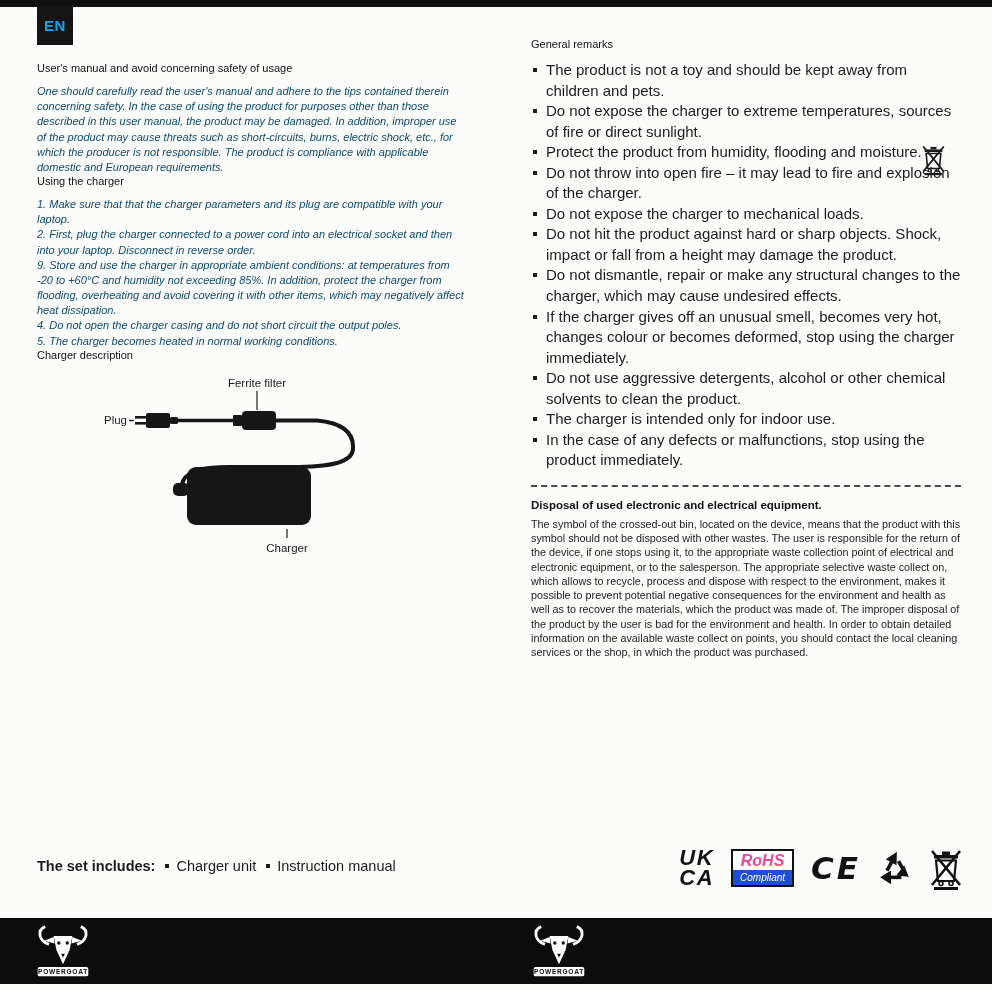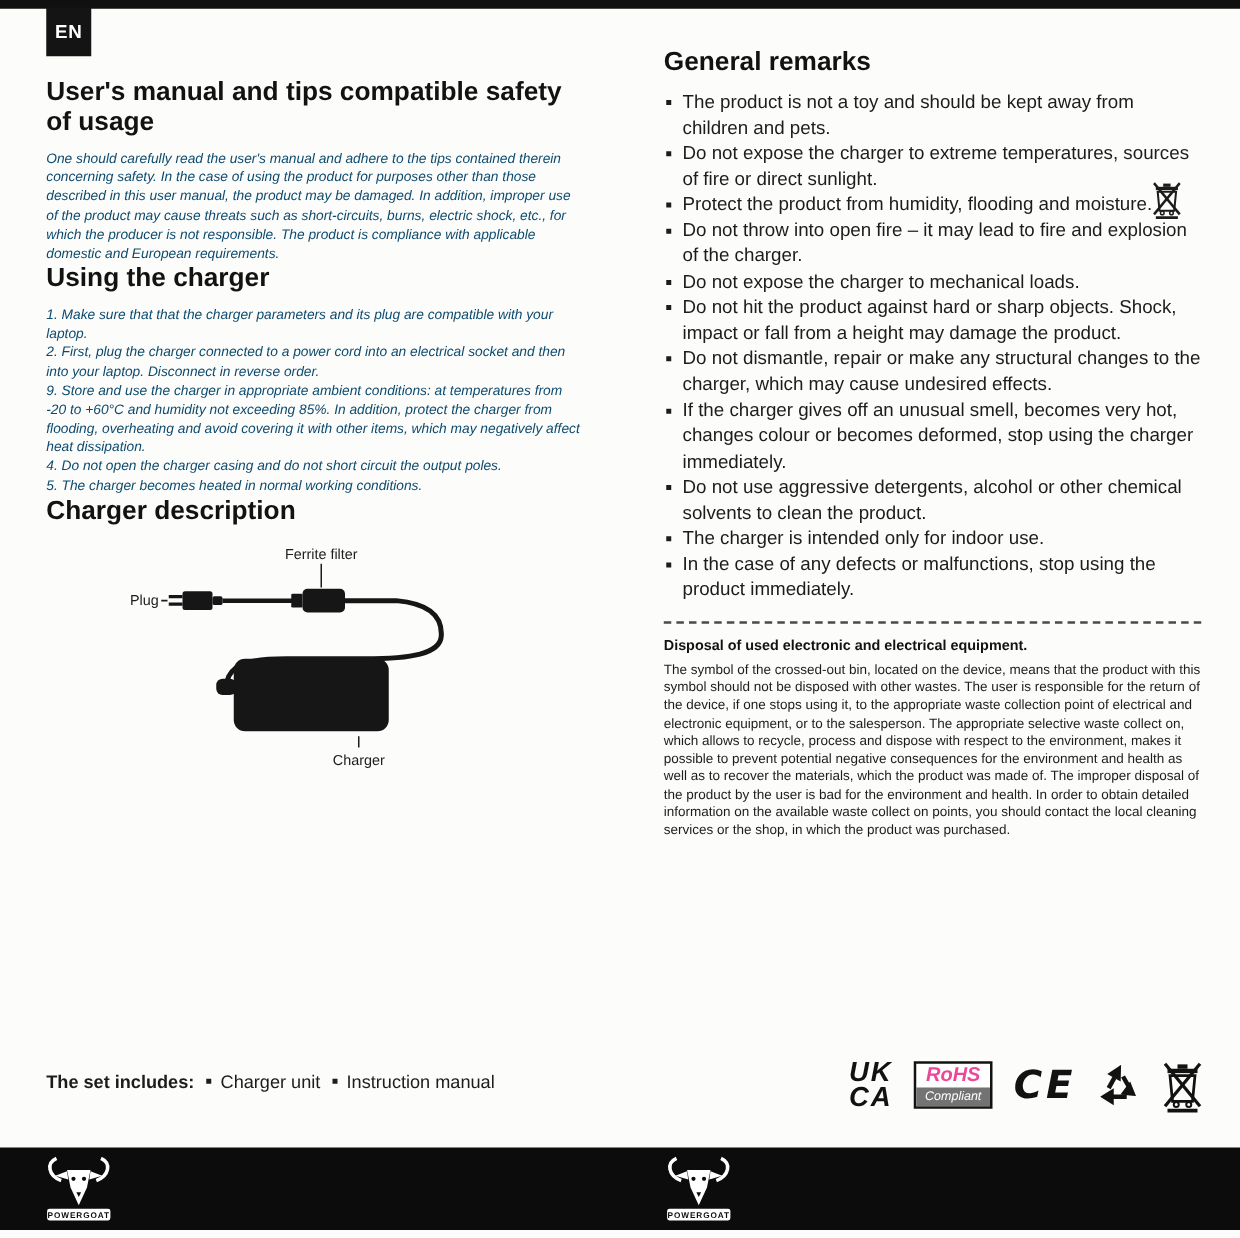--- a/index.html
+++ b/index.html
@@ -6,66 +6,66 @@
   html,body { background:#ffffff; }
   body { width:992px; }
   .page {
     position:relative; width:992px; height:990px; overflow:hidden;
     background:#fcfcfb; color:#1c1c1c;
     font-family:"Liberation Sans", sans-serif;
   }
   .top-strip { position:absolute; top:0; left:0; width:100%; height:7px; background:#101010; }
   .lang-badge {
     position:absolute; left:37px; top:6px; width:36px; height:39px;
-    background:#141414; color:#ffffff; font-weight:bold; font-size:15px;
+    background:#141414; color:#0ea5e9; font-weight:bold; font-size:15px;
     display:flex; align-items:center; justify-content:center; letter-spacing:.5px;
   }
   .col-left  { position:absolute; left:37px;  top:62px; width:430px; }
   .col-right { position:absolute; left:531px; top:38px; width:432px; }
-  h2.sec { font-size:21px; font-weight:700; color:#121212; margin:0 0 10px 0; }
+  h2.sec { font-size:11px; font-weight:400; color:#121212; margin:0 0 10px 0; }
   .mt16 { margin-top:16px; }
   p.body { font-size:11px; line-height:1.38; color:#0c4a6e;font-style:italic; }
   ul.remarks { list-style:none; }
   ul.remarks li { position:relative; padding-left:15px; font-size:15px; line-height:1.37; }
   ul.remarks .blt { position:absolute; left:2px; top:8px; width:4px; height:4px; background:#1c1c1c; }
   .dashes { border:none; border-top:2px dashed #4a4a4a; margin:14px 2px 12px 0; height:0; }
   .disposal-h { font-size:11.5px; font-weight:700; margin:0 0 6px 0; color:#121212; }
   .disposal-b { font-size:10.8px; line-height:1.32; color:#1c1c1c; }
   .diagram { display:block; margin:6px 0 0 40px; }
   .set-line { position:absolute; left:37px; top:858px; font-size:14.5px; }
   .set-line .b { font-weight:700; }
   .sq { display:inline-block; width:4px; height:4px; background:#1c1c1c; margin:0 7px 2px 10px; vertical-align:middle; }
   .certs {
     position:absolute; left:531px; top:845px; width:432px;
     display:flex; align-items:center; justify-content:flex-end; gap:17px;font-style:italic;
   }
   .ukca { font-weight:700; font-size:22px; line-height:.92; letter-spacing:1.5px; color:#121212; }
   .rohs { border:2.5px solid #121212; text-align:center; width:63px; background:#fff; }
   .rohs .t { font-weight:700; font-size:16px; padding:1px 0 0; color:#ec4899; }
-  .rohs .b { background:#737373; color:#fff; font-size:10px; padding:1.5px 0 2.5px; }
+  .rohs .b { background:#1d4ed8; color:#fff; font-size:10px; padding:1.5px 0 2.5px; }
   .ce { font-size:31px; font-weight:700; letter-spacing:3px; color:#121212; font-family:"DejaVu Sans", sans-serif; }
   .weee-small { position:absolute; left:921px; top:142px; }
   .footer { position:absolute; left:0; top:918px; width:100%; height:66px; background:#0c0c0c; }
   .logo { position:absolute; top:5px; }
   .logo1 { left:33px; }
   .logo2 { left:529px; }
   svg text { font-family:"Liberation Sans", sans-serif; }
 </style>
 </head>
 <body>
 
 <div class="page">
 
   <div class="top-strip"></div>
   <div class="lang-badge">
     <span>EN</span>
   </div>
 
   <div class="col-left">
-    <h2 class="sec">User's manual and tips compatible safety of usage</h2>
+    <h2 class="sec">User's manual and avoid concerning safety of usage</h2>
     <p class="body">One should carefully read the user's manual and adhere to the tips contained therein concerning safety. In the case of using the product for purposes other than those described in this user manual, the product may be damaged. In addition, improper use of the product may cause threats such as short-circuits, burns, electric shock, etc., for which the producer is not responsible. The product is compliance with applicable domestic and European requirements.</p>
 
     <h2 class="sec mt16">Using the charger</h2>
     <p class="body">1. Make sure that that the charger parameters and its plug are compatible with your laptop.</p>
     <p class="body">2. First, plug the charger connected to a power cord into an electrical socket and then into your laptop. Disconnect in reverse order.</p>
     <p class="body">9. Store and use the charger in appropriate ambient conditions: at temperatures from -20 to +60°C and humidity not exceeding 85%. In addition, protect the charger from flooding, overheating and avoid covering it with other items, which may negatively affect heat dissipation.</p>
     <p class="body">4. Do not open the charger casing and do not short circuit the output poles.</p>
     <p class="body">5. The charger becomes heated in normal working conditions.</p>
 
     <h2 class="sec mt16">Charger description</h2>

